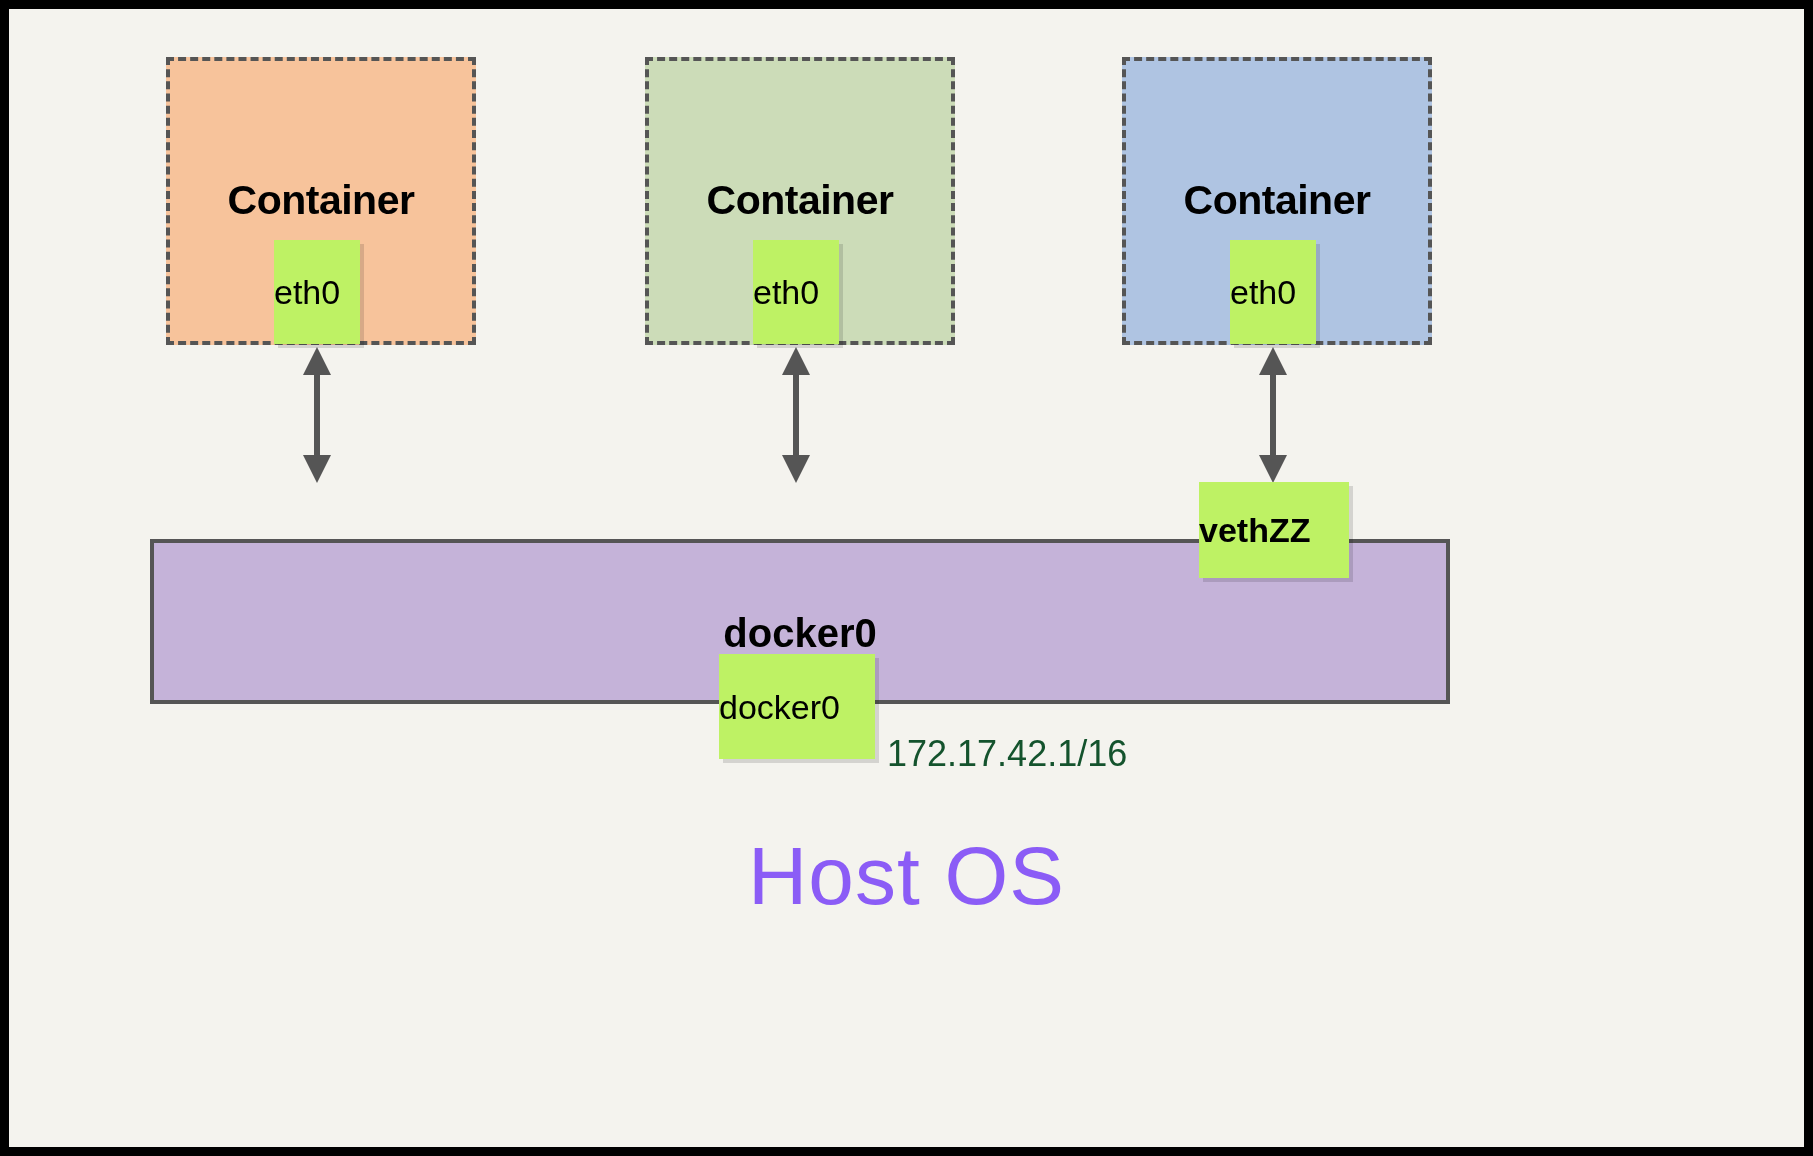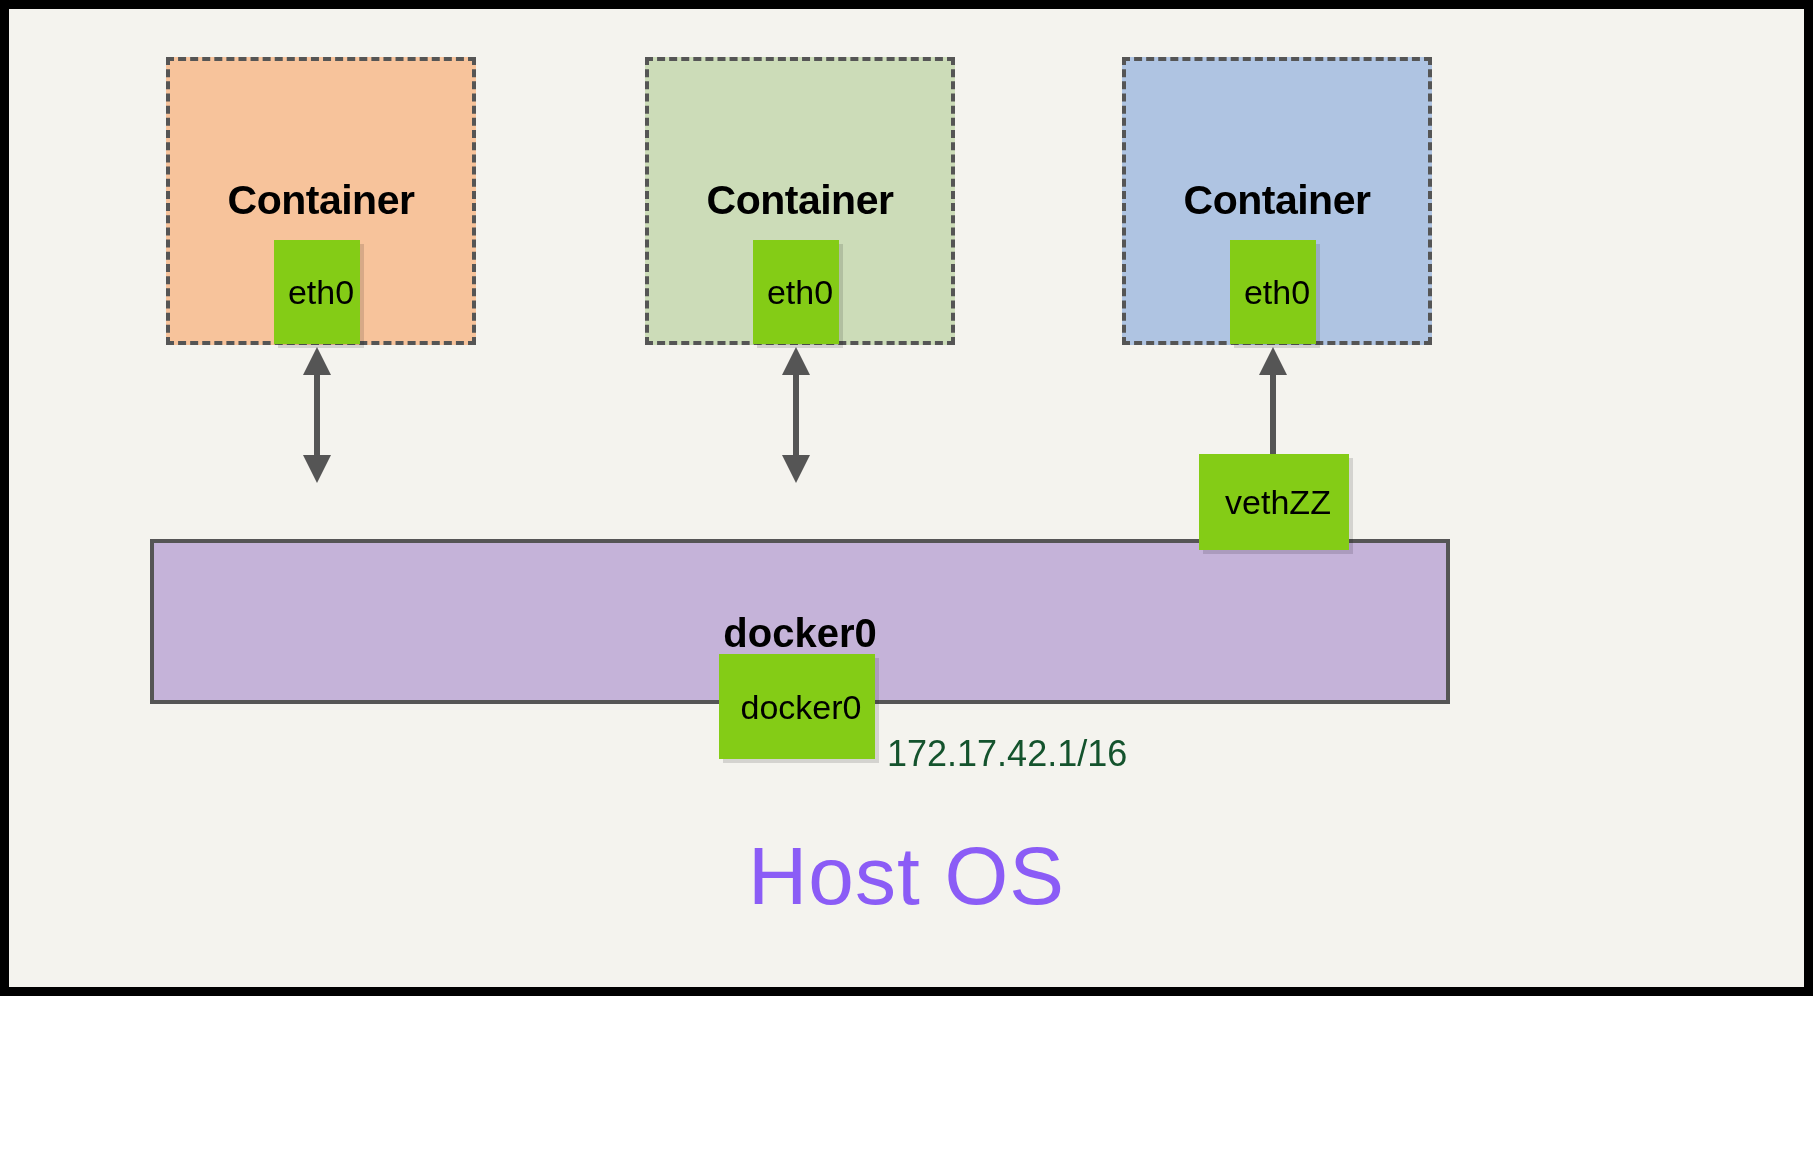--- a/index.html
+++ b/index.html
@@ -3,21 +3,21 @@
 <meta charset="utf-8">
 <style>
   html, body {
     margin: 0;
     padding: 0;
     background: #ffffff;
   }
   #canvas {
     position: relative;
     width: 1813px;
-    height: 996px;
+    height: 1156px;
     background: #f4f3ee;
     border: 9px solid #000000;
     box-sizing: border-box;
     font-family: "Liberation Sans", sans-serif;
     overflow: hidden;
   }
 
   
   .container-box {
     position: absolute;
@@ -31,27 +31,25 @@
     text-align: center;
     font-weight: bold;
     font-size: 41px;
     color: #000000;
     letter-spacing: -0.5px;
   }
 
   
   .ybox {
     position: absolute;
-    background: #84cc16;
+    background: #bef264;
     box-shadow: 4px 4px 0 rgba(0,0,0,0.13);
     display: flex;
     align-items: center;
-    justify-content: center;
     box-sizing: border-box;
-    padding-left: 8px;
   }
   .ybox span {
     font-size: 34px;
     color: #000000;
     line-height: 1;
   }
 
   
   #docker0-bar {
     position: absolute;
@@ -135,21 +133,21 @@
   <svg class="arrow" style="left:1242px; top:336px; width:44px; height:140px;" viewBox="0 0 44 140">
     <line x1="22" y1="22" x2="22" y2="118" stroke="#555555" stroke-width="6"></line>
     <polygon points="22,2 8,30 36,30" fill="#555555"></polygon>
     <polygon points="22,138 8,110 36,110" fill="#555555"></polygon>
   </svg>
 
   <div id="docker0-bar" style="left:141px; top:530px; width:1300px; height:165px;">
     <div id="docker0-bar-label" style="top:68px;">docker0</div>
   </div>
 
-  <div class="ybox" style="left:1190px; top:445px; width:150px; height:96px;">
+  <div class="ybox" style="left:1190px; top:473px; width:150px; height:96px;font-weight:bold;">
     <span>vethZZ</span>
   </div>
 
   <div class="ybox" style="left:710px; top:645px; width:156px; height:105px;">
     <span>docker0</span>
   </div>
 
   <div id="ip-text" style="left:878px; top:724px;">172.17.42.1/16</div>
 
   <div id="host-os" style="top:820px;">Host OS</div>

